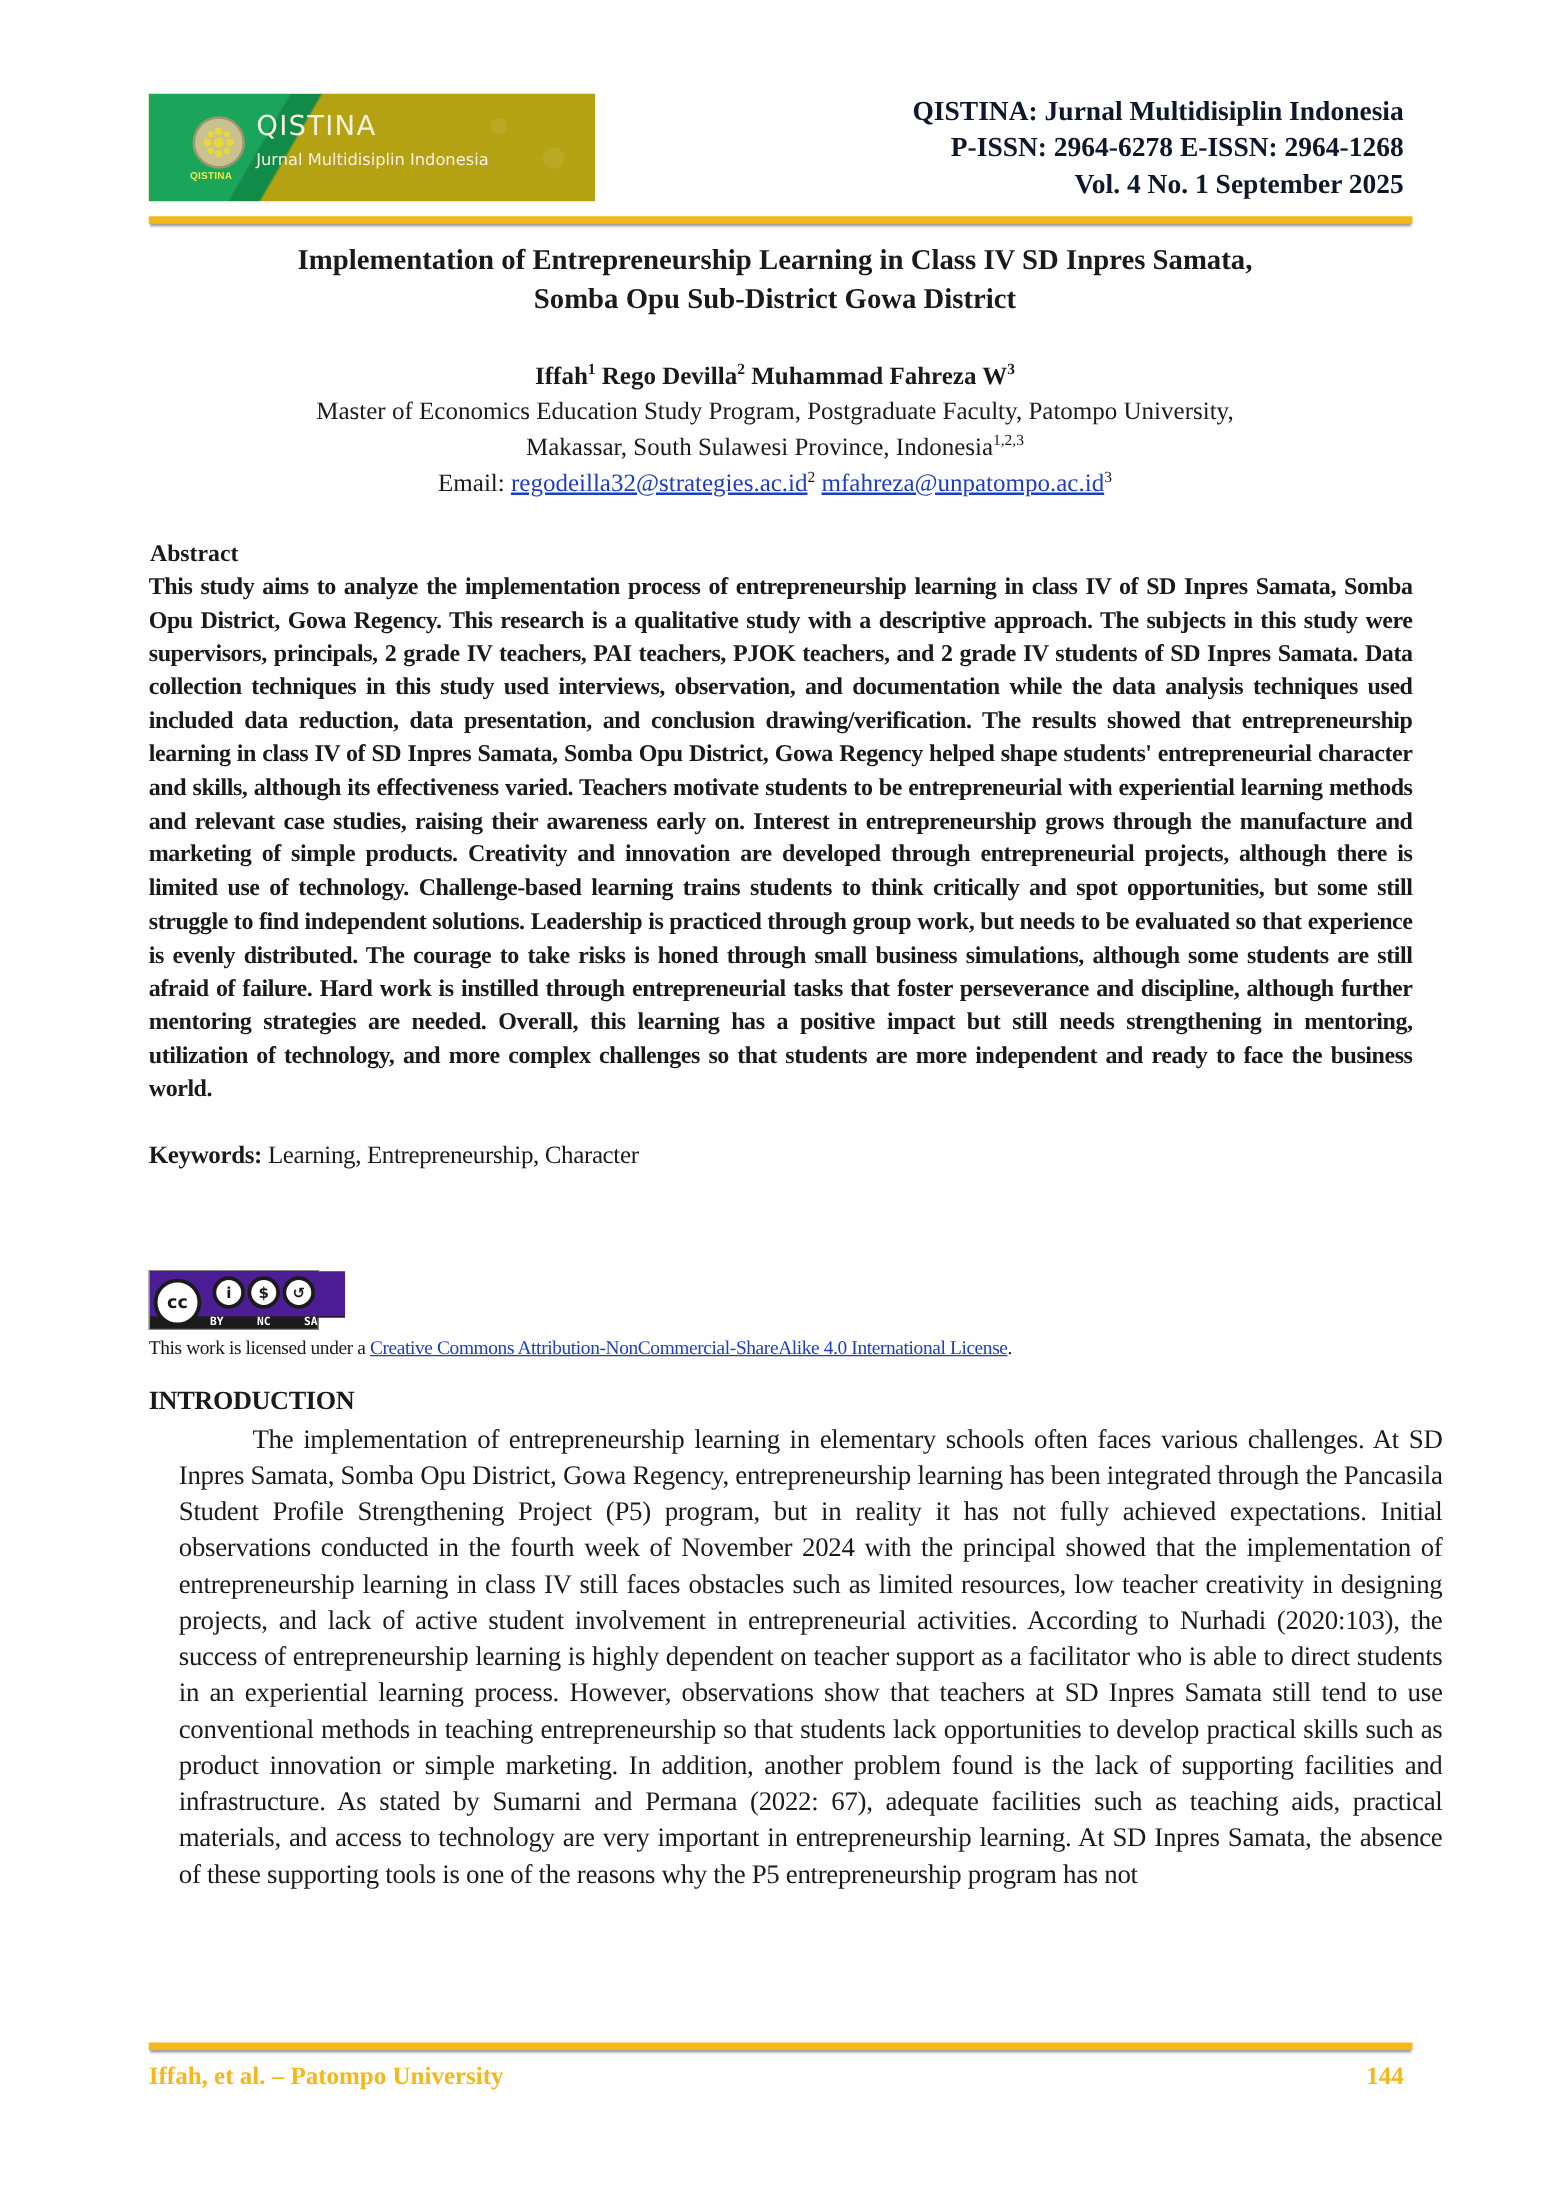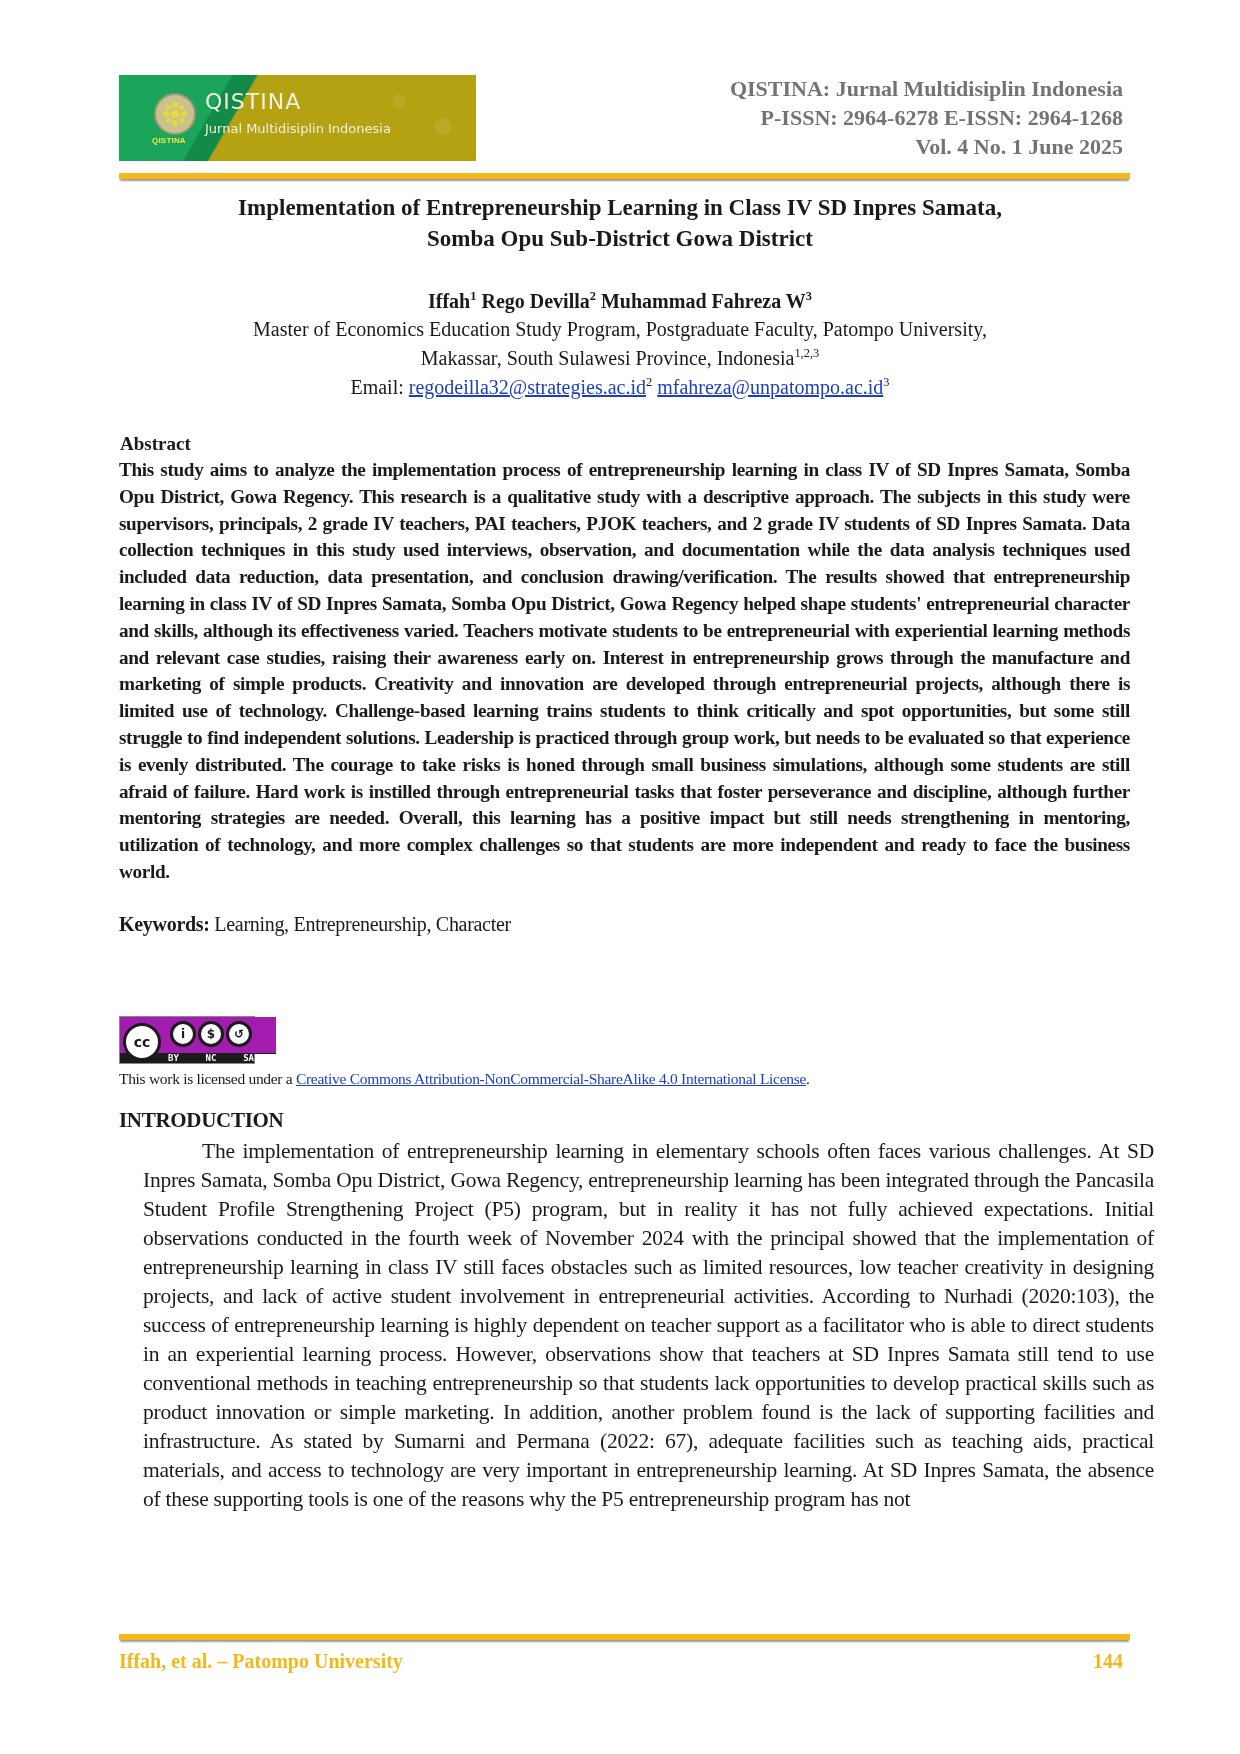--- a/index.html
+++ b/index.html
@@ -8,42 +8,42 @@
   
   .logo-banner { position: absolute; left: 119px; top: 75px; width: 357px; height: 86px; overflow: hidden; background: #b5a212; }
   .logo-banner .green-tri2 { position: absolute; left: 0; top: 0; width: 200px; height: 86px; background: linear-gradient(120deg, #1aa55a 0%, #1aa55a 45%, #128a48 46%, #128a48 55%, transparent 56%); }
   .logo-banner .pattern { position: absolute; right: 0; top: 0; width: 110px; height: 86px; background: radial-gradient(circle at 30% 30%, rgba(255,255,255,0.08) 0 6px, transparent 7px), radial-gradient(circle at 70% 60%, rgba(255,255,255,0.08) 0 8px, transparent 9px); }
   .logo-emblem { position: absolute; left: 35px; top: 18px; width: 38px; height: 38px; border-radius: 50%; background: #c9c28f; border: 2px solid #9a9670; display: flex; align-items: center; justify-content: center; }
   .logo-emblem svg { width: 30px; height: 30px; }
   .logo-emblem-label { position: absolute; left: 33px; top: 61px; font-family: "Liberation Sans", sans-serif; font-size: 8px; font-weight: bold; color: #f2e640; letter-spacing: 0.2px; }
   .logo-title { position: absolute; left: 86px; top: 14px; font-family: "DejaVu Sans", sans-serif; font-size: 22px; color: #f3f0e0; letter-spacing: 1px; }
   .logo-subtitle { position: absolute; left: 86px; top: 46px; font-family: "DejaVu Sans", sans-serif; font-size: 13px; color: #f3f0e0; }
 
-  .journal-info { position: absolute; right: 117px; top: 74px; text-align: right; font-family: "Liberation Serif", serif; font-weight: bold; color: #737373; font-size: 22px; line-height: 29px; }
+  .journal-info { position: absolute; right: 117px; top: 74px; text-align: right; font-family: "Liberation Serif", serif; font-weight: bold; color: #0f172a; font-size: 22px; line-height: 29px; }
   .rule { position: absolute; left: 119px; width: 1011px; height: 6px; background: #f5b81b; box-shadow: 0 3px 2px -1px #9a9a9a; }
   .rule.top { top: 173px; }
   .rule.bottom { top: 1634px; }
 
   
   .paper-title { position: absolute; left: 120px; top: 192px; width: 1000px; text-align: center; font-weight: bold; font-size: 23px; line-height: 31px; }
   .authors { position: absolute; left: 120px; top: 287px; width: 1000px; text-align: center; font-weight: bold; font-size: 20px; line-height: 28px; }
   .affiliation { position: absolute; left: 120px; top: 315px; width: 1000px; text-align: center; font-size: 20px; line-height: 29px; }
   .email-line { position: absolute; left: 120px; top: 373px; width: 1000px; text-align: center; font-size: 20px; line-height: 28px; }
   .email-line a { color: #1d3fbf; text-decoration: underline; }
   sup { font-size: 0.62em; vertical-align: super; line-height: 0; }
 
   
   .abstract-heading { position: absolute; left: 120px; top: 433px; width: 1000px; text-align: left; font-weight: bold; font-size: 19px; }
   .abstract-body { position: absolute; left: 119px; top: 457px; width: 1011px; text-align: justify; font-size: 19.2px; line-height: 26.8px; font-weight: bold; letter-spacing: -0.35px; }
   .keywords { position: absolute; left: 119px; top: 911px; width: 1011px; font-size: 20px; line-height: 26px; letter-spacing: -0.3px; }
   .keywords b { font-weight: bold; }
 
   
   .cc-badge { position: absolute; left: 119px; top: 1016px; width: 136px; height: 48px; background: #1b1b1b; border: 1px solid #888; box-sizing: border-box; }
-  .cc-badge .cc-main { position: absolute; left: 0; top: 0; width: 156px; height: 36px; background: #a21caf; border-bottom: 1px solid #1b1b1b; }
+  .cc-badge .cc-main { position: absolute; left: 0; top: 0; width: 156px; height: 36px; background: #4c1d95; border-bottom: 1px solid #1b1b1b; }
   .cc-circle { position: absolute; width: 30px; height: 30px; border-radius: 50%; background: #fff; border: 3px solid #1b1b1b; box-sizing: border-box; display: flex; align-items: center; justify-content: center; font-family: "DejaVu Sans", sans-serif; font-weight: bold; font-size: 12px; }
   .cc-circle.big { left: 3px; top: 6px; width: 38px; height: 38px; font-size: 14px; }
   .cc-circle.small { top: 4px; width: 26px; height: 26px; font-size: 12px; }
   .cc-labels { position: absolute; left: 48px; top: 36px; width: 86px; display: flex; justify-content: space-between; font-family: "DejaVu Sans Mono", monospace; font-size: 9px; color: #fff; font-weight: bold; }
   .license-line { position: absolute; left: 119px; top: 1069px; font-size: 15.5px; line-height: 20px; letter-spacing: -0.3px; }
   .license-line a { color: #1d3fbf; text-decoration: underline; }
 
   
   .intro-heading { position: absolute; left: 119px; top: 1108px; font-weight: bold; font-size: 21px; letter-spacing: -0.3px; }
   .intro-body { position: absolute; left: 119px; top: 1137px; width: 1011px; text-align: justify; font-size: 21.5px; line-height: 29px; letter-spacing: -0.25px; text-indent: 59px; margin-left: 24px; }
@@ -72,21 +72,21 @@
     </svg>
   </div>
   <div class="logo-emblem-label">QISTINA</div>
   <div class="logo-title">QISTINA</div>
   <div class="logo-subtitle">Jurnal Multidisiplin Indonesia</div>
 </div>
 
 <div class="journal-info">
   <div>QISTINA: Jurnal Multidisiplin Indonesia</div>
   <div>P-ISSN: 2964-6278 E-ISSN: 2964-1268</div>
-  <div>Vol. 4 No. 1 June 2025</div>
+  <div>Vol. 4 No. 1 September 2025</div>
 </div>
 
 <div class="rule top"></div>
 
 <div class="paper-title">
   <div>Implementation of Entrepreneurship Learning in Class IV SD Inpres Samata,</div>
   <div>Somba Opu Sub-District Gowa District</div>
 </div>
 
 <div class="authors">

